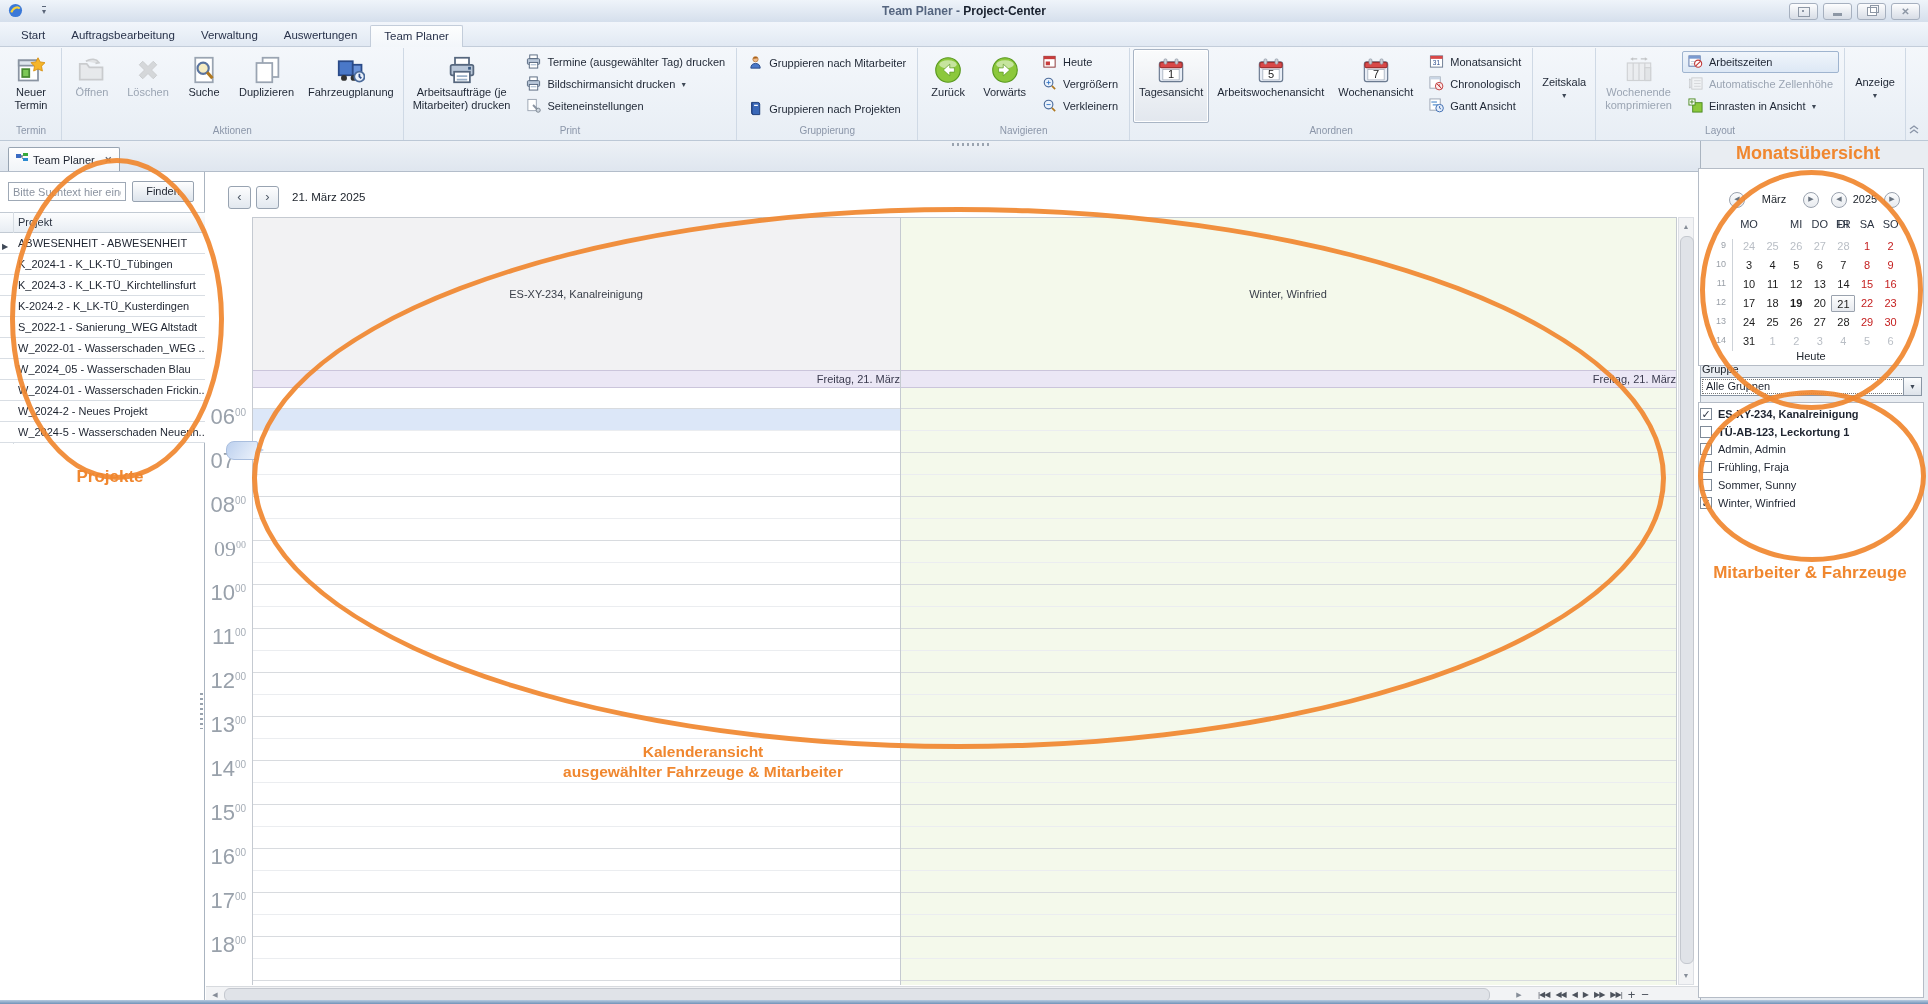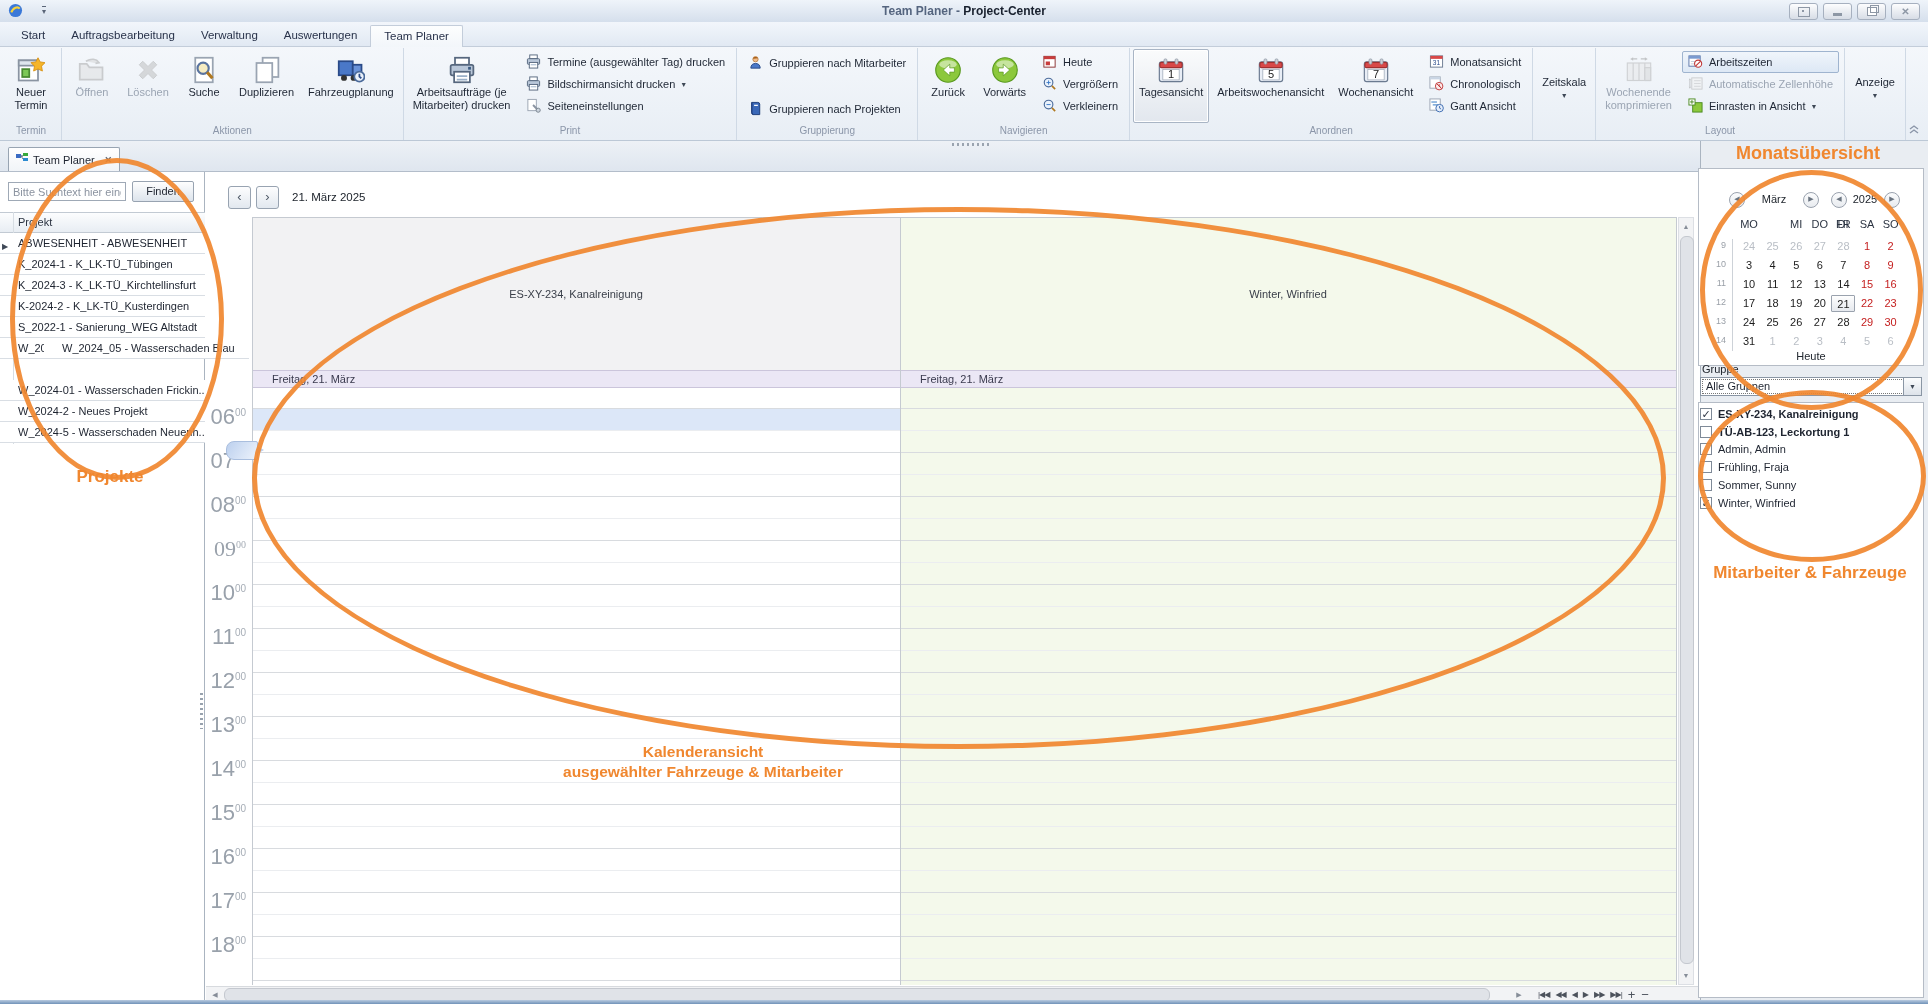--- a/index.html
+++ b/index.html
@@ -86,21 +86,21 @@
   .vgrip{position:absolute;left:200px;top:693px;width:3px;height:36px;
     background:repeating-linear-gradient(to bottom,#97a1ad 0 2px,transparent 2px 5px);}
   
   .calheaderbg{position:absolute;left:206px;top:172px;width:1494px;height:45px;background:#fff;}
   .navbtn{position:absolute;width:23px;height:23px;box-sizing:border-box;border:1px solid #98a3b1;border-radius:3px;
     background:linear-gradient(#fdfdfe,#e2e8ef);text-align:center;line-height:20px;color:#4e5866;font-size:13px;}
   .caldate{position:absolute;left:292px;top:191px;font-size:11.5px;color:#20262e;}
   .allday{position:absolute;top:217px;height:153px;display:flex;align-items:center;justify-content:center;color:#3a3f49;}
   .dayhdr{position:absolute;top:370px;height:18px;box-sizing:border-box;background:#ebe7f5;
     border-top:1px solid #cbc5db;border-bottom:1px solid #cbc5db;
-    display:flex;align-items:center;justify-content:flex-start;color:#3a3a4e;padding-left:20px;}
+    display:flex;align-items:center;justify-content:flex-end;color:#3a3a4e;padding-left:20px;}
   .colrows{position:absolute;top:388px;height:597px;}
   .gridlines{position:absolute;left:0;top:20px;width:100%;height:577px;
     background:repeating-linear-gradient(to bottom,#d8dbdf 0 1px,transparent 1px 22px,#ebedf0 22px 23px,transparent 23px 44px);}
   .selband{position:absolute;left:0;top:20px;width:100%;height:22px;background:#dce7f8;}
   .vline{position:absolute;top:217px;height:768px;width:1px;background:#c5cad1;}
   .topline{position:absolute;left:252px;top:217px;width:1424px;height:1px;background:#c5cad1;}
   .hourlbl{position:absolute;left:204px;width:42px;text-align:right;font-size:22px;color:#99a1ab;line-height:22px;}
   .hourlbl sup{font-size:10px;color:#a6adb6;}
   .flagmark{position:absolute;left:226px;top:441px;width:30px;height:17px;
     background:linear-gradient(125deg,#bcd0ee,#edf3fc);border:1px solid #a9bede;border-radius:8px 2px 2px 8px;}
@@ -579,21 +579,21 @@
   <div class="find-btn">Finden</div>
   <div class="grid-header">Projekt</div>
   <div class="gutterline"></div>
   <div id="projrows">
       <div class="projrow" style="top: 233px;"><span class="rowmark">▶</span><span>ABWESENHEIT - ABWESENHEIT</span></div>
       <div class="projrow" style="top: 254px;"><span>K_2024-1 - K_LK-TÜ_Tübingen</span></div>
       <div class="projrow" style="top: 275px;"><span>K_2024-3 - K_LK-TÜ_Kirchtellinsfurt</span></div>
       <div class="projrow" style="top: 296px;"><span>K-2024-2 - K_LK-TÜ_Kusterdingen</span></div>
       <div class="projrow" style="top: 317px;"><span>S_2022-1 - Sanierung_WEG Altstadt</span></div>
       <div class="projrow" style="top: 338px;"><span>W_2022-01 - Wasserschaden_WEG ...</span></div>
-      <div class="projrow" style="top: 338px; margin-left: 44px;"><span>W_2024_05 - Wasserschaden Blau</span></div>
+      <div class="projrow" style="top: 359px;"><span>W_2024_05 - Wasserschaden Blau</span></div>
       <div class="projrow" style="top: 380px;"><span>W_2024-01 - Wasserschaden Frickin...</span></div>
       <div class="projrow" style="top: 401px;"><span>W_2024-2 - Neues Projekt</span></div>
       <div class="projrow" style="top: 422px;"><span>W_2024-5 - Wasserschaden Neuenh...</span></div>
     </div>
   <div class="vgrip"></div>
 
   <div class="calheaderbg"></div>
   <div class="navbtn" style="left:228px;top:186px;">‹</div>
   <div class="navbtn" style="left:256px;top:186px;">›</div>
   <div class="caldate">21. März 2025</div>
@@ -698,21 +698,21 @@
       <div class="mwday" style="left: 1737px; top: 276px; height: 17px; line-height: 17px;">10</div>
       <div class="mwday" style="left: 1760.6px; top: 276px; height: 17px; line-height: 17px;">11</div>
       <div class="mwday" style="left: 1784.2px; top: 276px; height: 17px; line-height: 17px;">12</div>
       <div class="mwday" style="left: 1807.8px; top: 276px; height: 17px; line-height: 17px;">13</div>
       <div class="mwday" style="left: 1831.4px; top: 276px; height: 17px; line-height: 17px;">14</div>
       <div class="mwday weekend" style="left: 1855px; top: 276px; height: 17px; line-height: 17px;">15</div>
       <div class="mwday weekend" style="left: 1878.6px; top: 276px; height: 17px; line-height: 17px;">16</div>
       <div class="wknum" style="left: 1702px; top: 297px;">12</div>
       <div class="mwday" style="left: 1737px; top: 295px; height: 17px; line-height: 17px;">17</div>
       <div class="mwday" style="left: 1760.6px; top: 295px; height: 17px; line-height: 17px;">18</div>
-      <div class="mwday" style="left: 1784.2px; top: 295px; height: 17px; line-height: 17px;">19</div>
+      <div class="mwday" style="left: 1784.2px; top: 295px; height: 17px; line-height: 17px; font-weight: bold;">19</div>
       <div class="mwday" style="left: 1807.8px; top: 295px; height: 17px; line-height: 17px;">20</div>
       <div class="mwday selbox" style="left: 1831.4px; top: 295px; height: 17px; line-height: 17px;">21</div>
       <div class="mwday weekend" style="left: 1855px; top: 295px; height: 17px; line-height: 17px;">22</div>
       <div class="mwday weekend" style="left: 1878.6px; top: 295px; height: 17px; line-height: 17px;">23</div>
       <div class="wknum" style="left: 1702px; top: 316px;">13</div>
       <div class="mwday" style="left: 1737px; top: 314px; height: 17px; line-height: 17px;">24</div>
       <div class="mwday" style="left: 1760.6px; top: 314px; height: 17px; line-height: 17px;">25</div>
       <div class="mwday" style="left: 1784.2px; top: 314px; height: 17px; line-height: 17px;">26</div>
       <div class="mwday" style="left: 1807.8px; top: 314px; height: 17px; line-height: 17px;">27</div>
       <div class="mwday" style="left: 1831.4px; top: 314px; height: 17px; line-height: 17px;">28</div>

